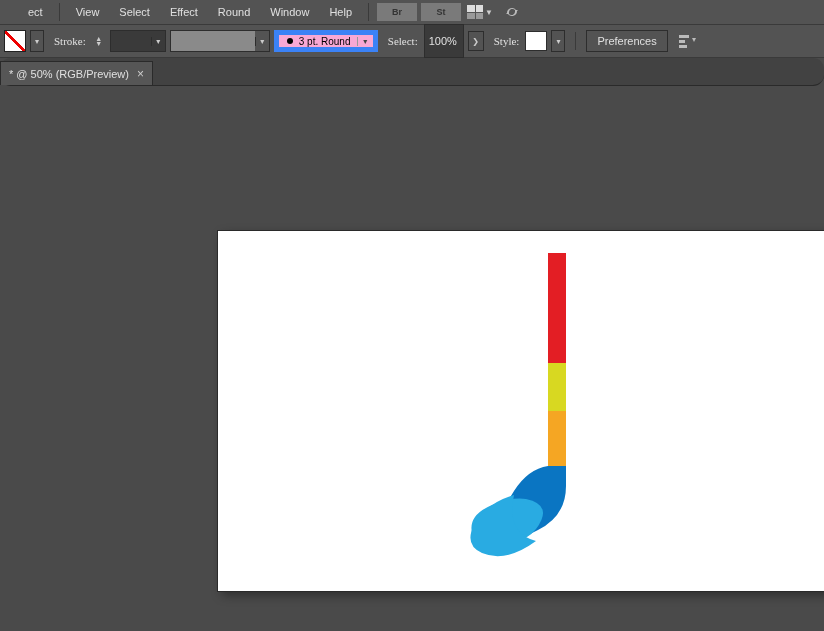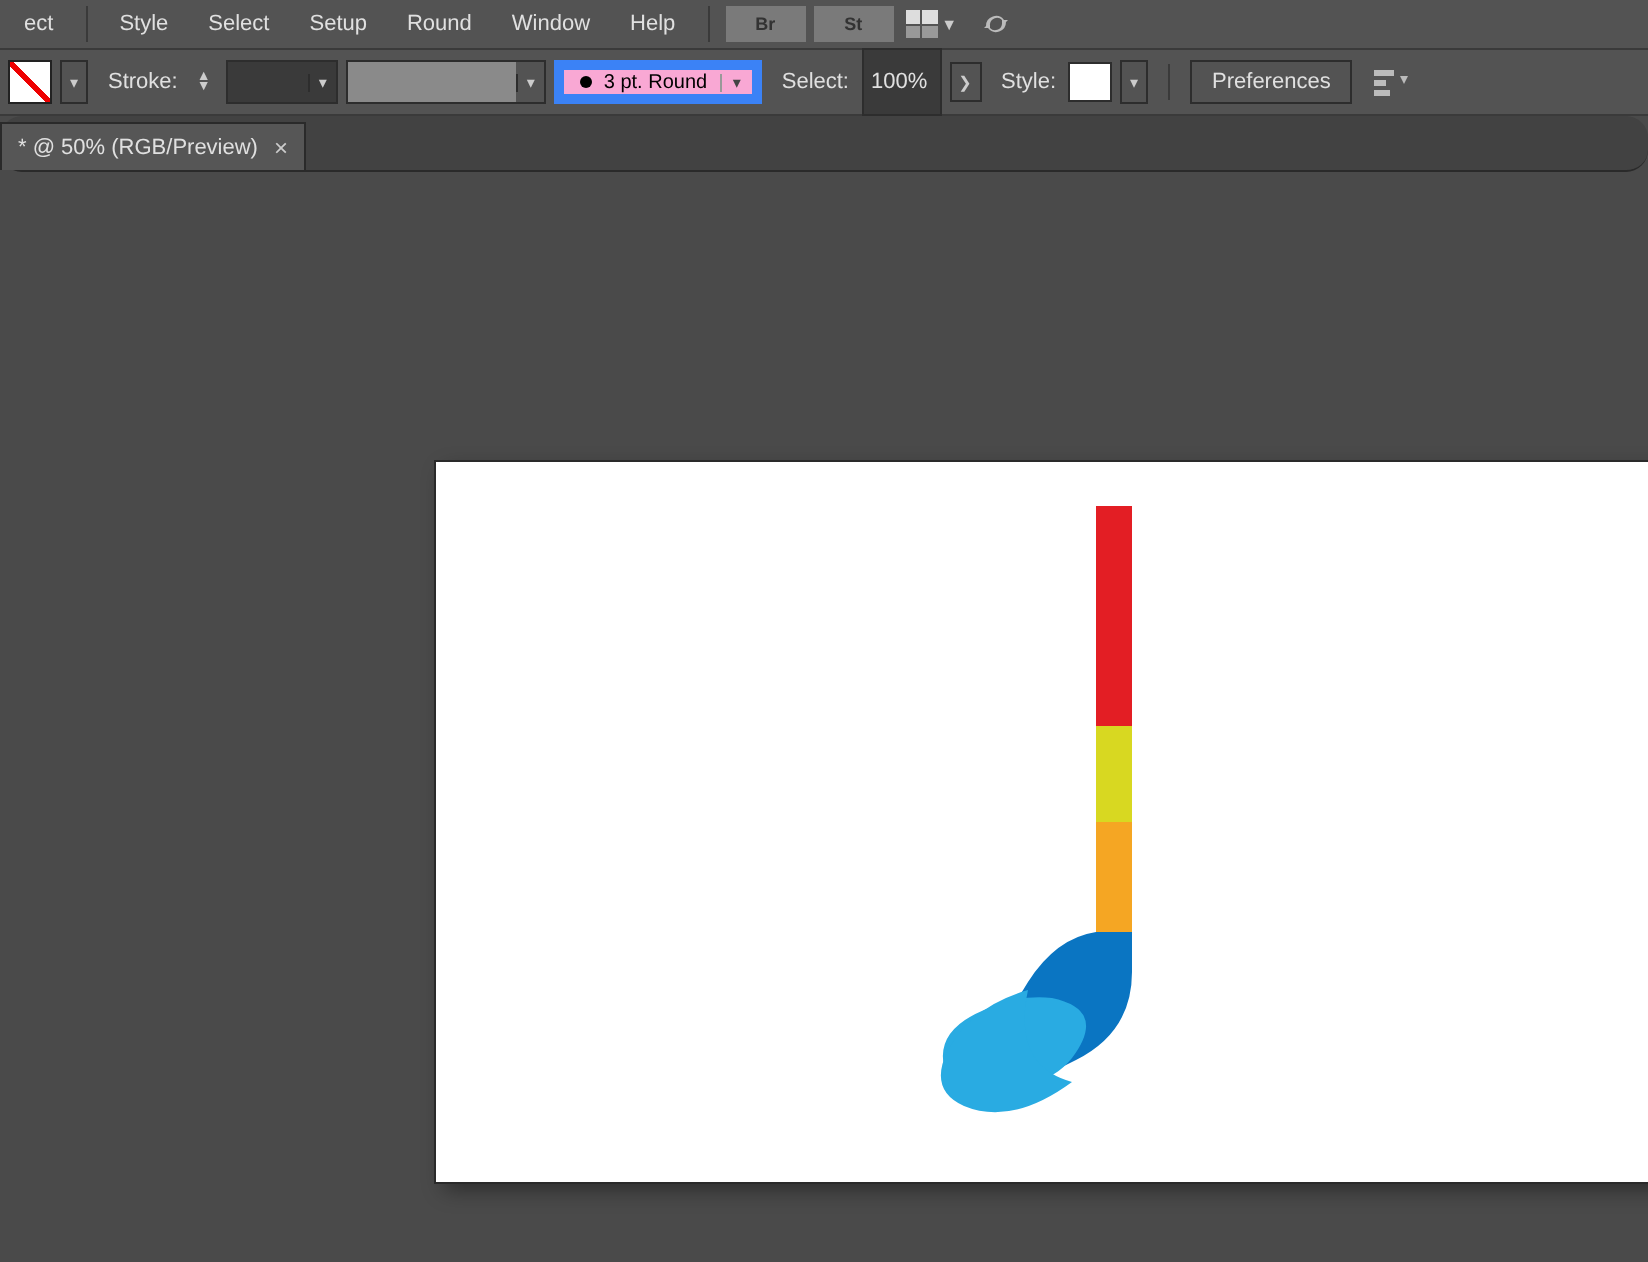--- a/index.html
+++ b/index.html
@@ -1,37 +1,37 @@
 <!DOCTYPE html>
 <html><head>
 <meta charset="utf-8">
 <style>
   * { box-sizing: border-box; margin: 0; padding: 0; font-family: "Segoe UI", Tahoma, sans-serif; }
   body { width: 824px; height: 631px; background: #4a4a4a; overflow: hidden; color: #e0e0e0; font-size: 11px; }
   
   
-  .menubar { height: 24px; background: #535353; display: flex; align-items: center; padding: 0 2px; }
+  .menubar { height: 24px; background: #535353; display: flex; align-items: center; padding: 0 18px; }
   .menu-item { padding: 4px 10px; cursor: pointer; color: #e0e0e0; }
   .menu-sep { width: 1px; height: 18px; background: #3a3a3a; margin: 0 6px; }
   .icon-btn { width: 40px; height: 18px; background: #7a7a7a; color: #333; display: inline-flex; align-items: center; justify-content: center; margin: 0 2px; font-weight: bold; font-size: 9px; cursor: pointer; }
   .win-layout { display: inline-flex; align-items: center; margin-left: 4px; cursor: pointer; }
   .win-layout .blocks { width: 16px; height: 14px; display: grid; grid-template-columns: 1fr 1fr; grid-template-rows: 1fr 1fr; gap: 1px; }
   .win-layout .blocks span { background: #ddd; }
   .win-layout .blocks span:nth-child(3),
   .win-layout .blocks span:nth-child(4){ background:#999; }
   .win-layout .arrow { font-size: 8px; margin-left: 2px; color:#ccc; }
   .sync-icon { margin-left: 10px; cursor:pointer; }
   .sync-icon svg { display:block; }
 
   
   .optionsbar { height: 34px; background: #535353; display: flex; align-items: center; padding: 0 4px; border-top: 1px solid #3a3a3a; border-bottom: 1px solid #3a3a3a; gap: 4px; }
   .fill-swatch { width: 22px; height: 22px; background: #fff; border:1px solid #222; position: relative; cursor:pointer; }
   .fill-swatch::after { content:""; position:absolute; left:0; top:0; right:0; bottom:0; background: linear-gradient(to top right, transparent 45%, #e00 45%, #e00 55%, transparent 55%); }
   .drop-caret { width: 14px; height: 22px; background:#535353; border:1px solid #2d2d2d; display:flex; align-items:center; justify-content:center; font-size:8px; color:#ccc; cursor:pointer; }
-  .opt-label { color:#e0e0e0; margin: 0 2px 0 6px; }
+  .opt-label { color:#e0e0e0; margin: 0 2px 0 6px; font-family: Liberation Serif, serif; }
   .stroke-weight { display:flex; flex-direction:column; align-items:center; justify-content:center; height:22px; width:14px; cursor:pointer; }
   .stroke-weight span { font-size:7px; line-height:5px; color:#ccc; }
   .combo { height:22px; border:1px solid #2d2d2d; display:flex; align-items:center; background:#3a3a3a; cursor:pointer; }
   .combo .combo-val { padding: 0 4px; min-width:40px; }
   .combo .combo-car { width:14px; text-align:center; font-size:8px; color:#ccc; border-left:1px solid #2d2d2d; }
   .brush-preview { width: 104px; height:22px; background:#f9a8d4; border:5px solid #3b82f6; display:flex; align-items:center; cursor:pointer; }
   .brush-preview .dot { width:6px; height:6px; background:#000; border-radius:50%; margin-left:8px; }
   .brush-preview .txt { color:#000; font-size:10px; margin-left:6px; }
   .brush-preview .car { margin-left:auto; width:16px; text-align:center; font-size:8px; color:#444; border-left:1px solid #999; }
   .opacity-box { width:40px; height:20px; background:#3a3a3a; border:1px solid #2d2d2d; color:#e0e0e0; padding:16px 4px; display:flex; align-items:center; }
@@ -51,23 +51,23 @@
   .workspace { position:absolute; top:86px; left:0; right:0; bottom:0; background:#4a4a4a; overflow:hidden; }
   .artboard { position:absolute; left:218px; top:145px; width:700px; height:360px; background:#fff; box-shadow: 0 0 0 1px #2a2a2a, 4px 4px 10px rgba(0,0,0,.4); }
   .artwork { position:absolute; left:0; top:0; width:100%; height:100%; }
 </style>
 </head>
 <body>
 
 <div class="menubar">
   <div class="menu-item">ect</div>
   <div class="menu-sep"></div>
-  <div class="menu-item">Style</div>
+  <div class="menu-item">View</div>
   <div class="menu-item">Select</div>
-  <div class="menu-item">Setup</div>
+  <div class="menu-item">Effect</div>
   <div class="menu-item">Round</div>
   <div class="menu-item">Window</div>
   <div class="menu-item">Help</div>
   <div class="menu-sep"></div>
   <div class="icon-btn">Br</div>
   <div class="icon-btn">St</div>
   <div class="win-layout">
     <div class="blocks">
         <span></span>
         <span></span>

